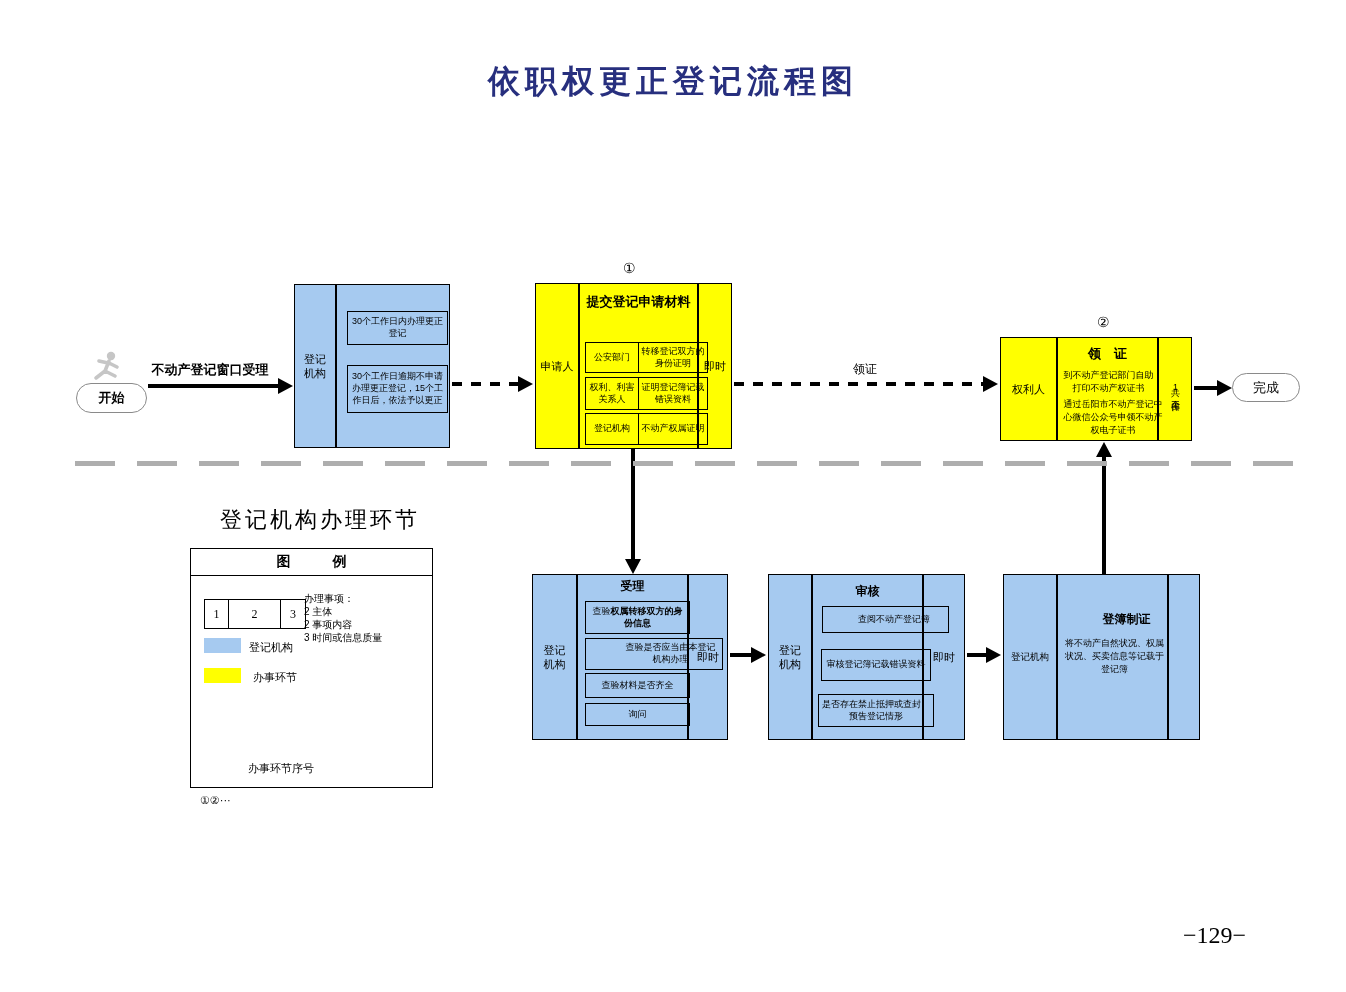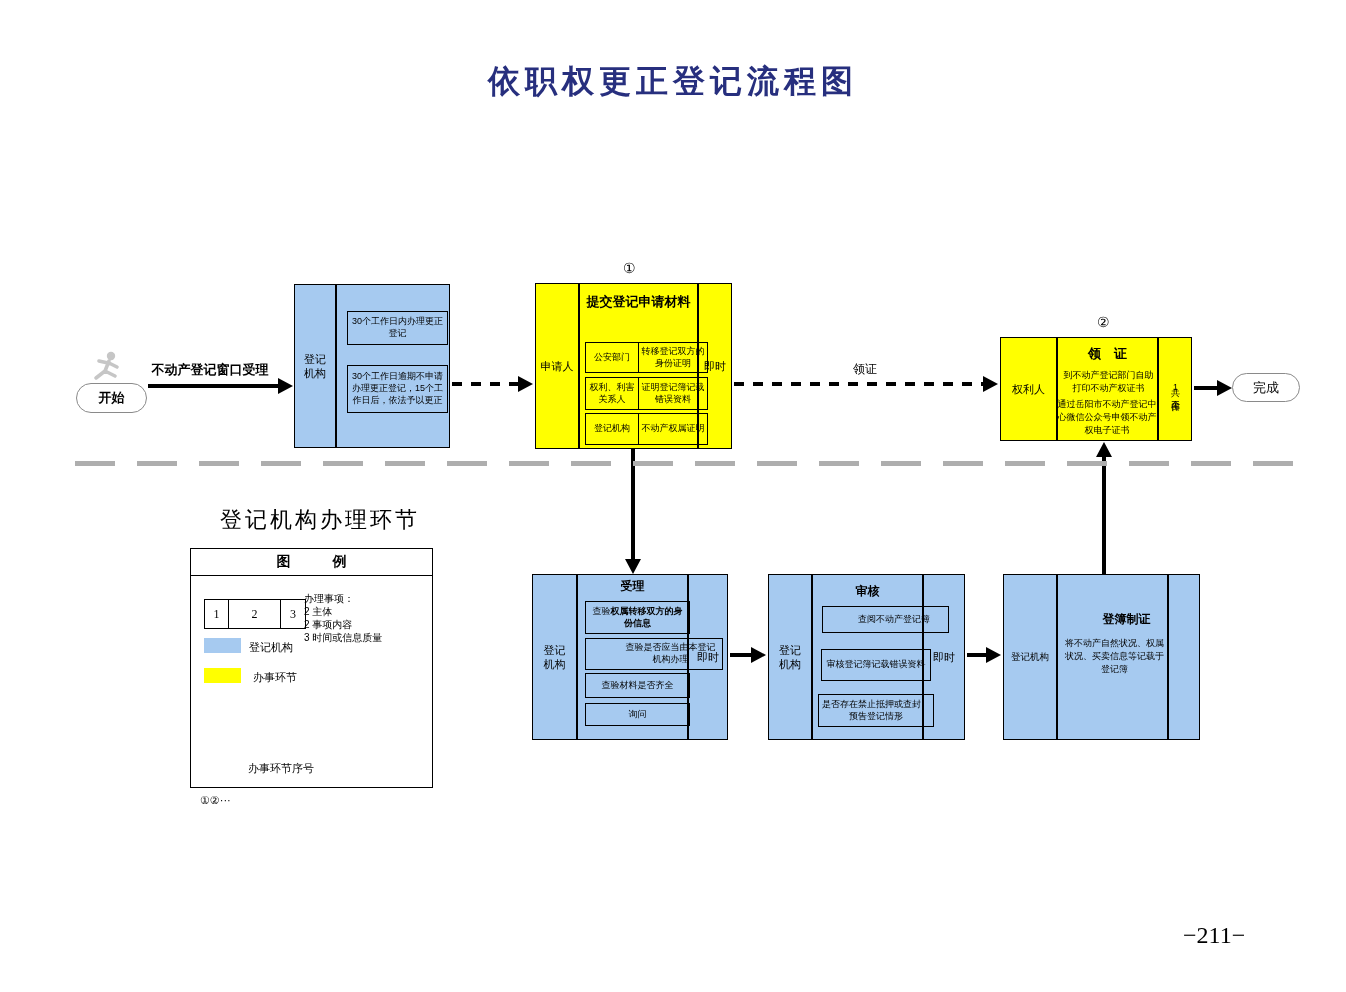--- a/index.html
+++ b/index.html
@@ -108,21 +108,21 @@
   <div class="tri-r" style="left:983px;top:376px;"></div>
 
   <div class="circnum abs" style="left:1097px;top:314px;">②</div>
   <div class="abs box step" style="left:1000px;top:337px;width:192px;height:104px;">
     <div class="sidebar" style="width:55px;">权利人</div>
     <div class="timebar" style="width:32px;">
       <span class="vtext">共1个工作日</span>
     </div>
     <div class="boxtitle" style="left:55px;right:32px;top:7px;">领　证</div>
     <div class="smalltext" style="left:60px;width:95px;top:31px;">到不动产登记部门自助打印不动产权证书</div>
-    <div class="smalltext" style="left:56px;width:100px;top:60px;">通过岳阳市不动产登记中心微信公众号申领不动产权电子证书</div>
+    <div class="smalltext" style="left:62px;width:100px;top:60px;">通过岳阳市不动产登记中心微信公众号申领不动产权电子证书</div>
   </div>
 
   <div class="hline" style="left:1194px;top:386px;width:24px;"></div>
   <div class="tri-r" style="left:1217px;top:380px;"></div>
   <div class="abs stadium" style="left:1232px;top:373px;width:68px;height:29px;font-weight:normal;">完成</div>
 
   <div class="vline" style="left:631px;top:449px;height:110px;"></div>
   <div class="tri-d" style="left:625px;top:559px;"></div>
 
   <div class="vline" style="left:1102px;top:456px;height:118px;"></div>
@@ -182,15 +182,15 @@
   <div class="hline" style="left:967px;top:653px;width:20px;"></div>
   <div class="tri-r" style="left:986px;top:647px;"></div>
 
   <div class="abs box org" style="left:1003px;top:574px;width:197px;height:166px;">
     <div class="sidebar" style="width:52px;font-size:9.5px;">登记机构</div>
     <div class="timebar" style="width:30px;"></div>
     <div class="boxtitle" style="left:52px;right:30px;top:36px;font-size:12px;padding-left:28px;">登簿制证</div>
     <div class="smalltext" style="left:58px;width:105px;top:62px;">将不动产自然状况、权属状况、买卖信息等记载于登记簿</div>
   </div>
 
-  <div class="pagenum" style="left:1183px;top:922px;">−211−</div>
+  <div class="pagenum" style="left:1183px;top:922px;">−129−</div>
 
 </div>
 
 </body></html>

